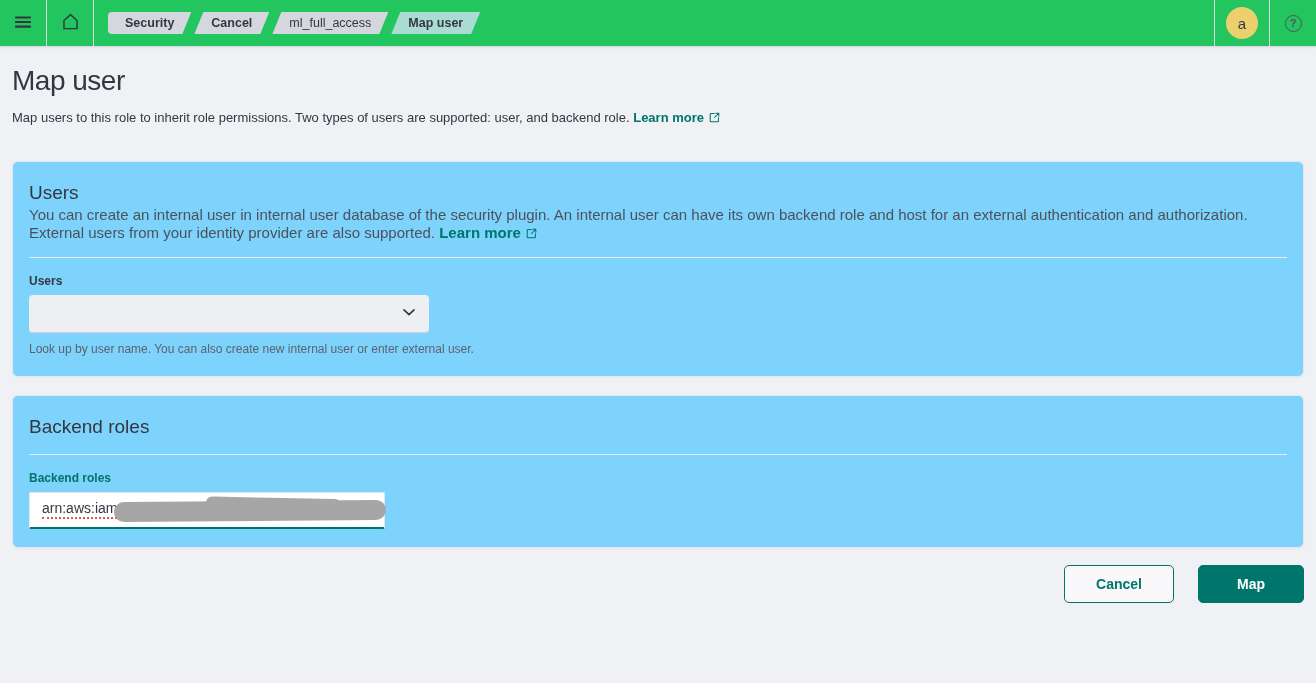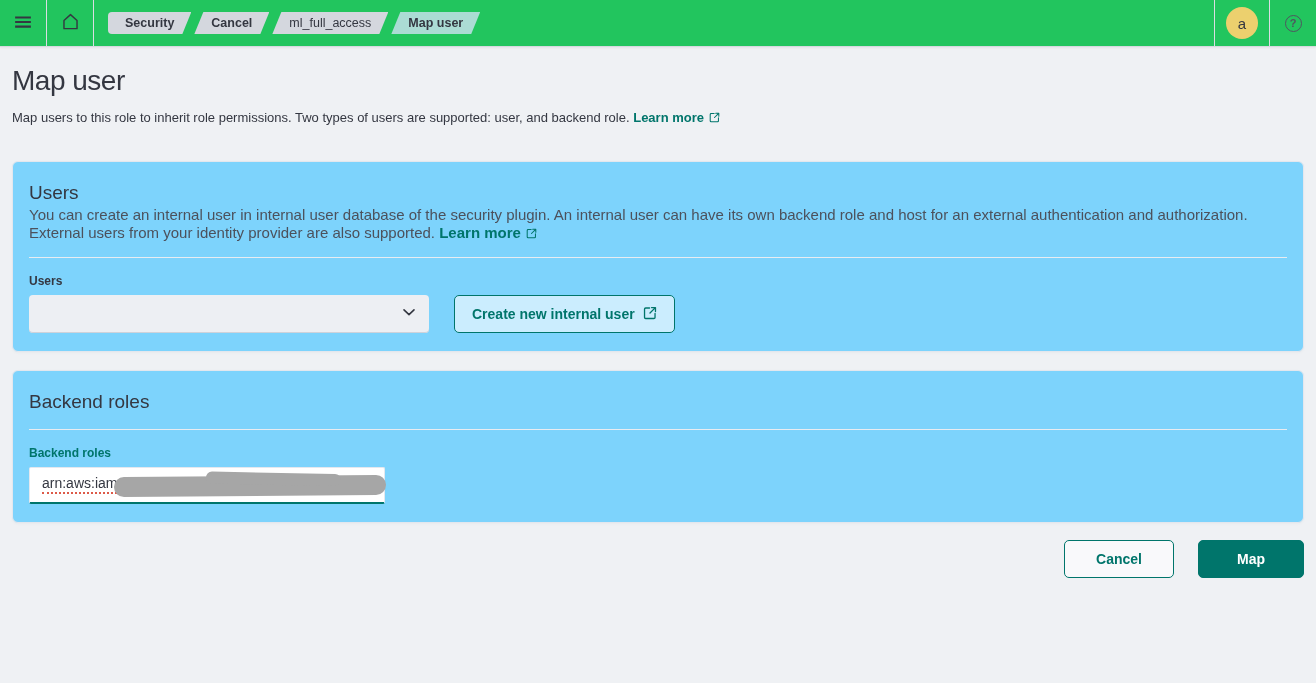--- a/index.html
+++ b/index.html
@@ -205,28 +205,22 @@
     <label class="field-label">Users</label>
     <div class="form-row">
       <div class="combobox">
         <span></span>
         <span>
           <svg width="16" height="16" viewBox="0 0 16 16" fill="none" stroke="#343741" stroke-width="1.6" stroke-linecap="round" stroke-linejoin="round">
               <path d="M3 5.8 8 10.6 13 5.8"></path>
             </svg>
         </span>
       </div>
-      <button class="btn btn-outline-primary">
-        <span>Create new internal user</span>
-        <span><svg width="14" height="14" viewBox="0 0 16 16" fill="#00756b">
-              <path d="M13 8.5a.75.75 0 0 1 1.5 0V13a2 2 0 0 1-2 2H3a2 2 0 0 1-2-2V3.5a2 2 0 0 1 2-2h4.5a.75.75 0 0 1 0 1.5H3.2a.7.7 0 0 0-.7.7v9.1c0 .39.31.7.7.7h9.1a.7.7 0 0 0 .7-.7V8.5z"></path>
-              <path d="M9.75 1h4.5a.75.75 0 0 1 .75.75v4.5a.75.75 0 0 1-1.5 0V3.56L8.53 8.53a.75.75 0 1 1-1.06-1.06l4.97-4.97H9.75a.75.75 0 0 1 0-1.5z"></path>
-            </svg></span>
-      </button>
     </div>
+    <p class="help-text">Look up by user name. You can also create new internal user or enter external user.</p>
   </section>
 
   <section class="panel">
     <h2 class="panel-title">Backend roles</h2>
     <hr class="divider">
     <label class="field-label focused">Backend roles</label>
     <div class="form-row">
       <div class="text-input">
         <span class="arn-text">arn:aws:iam</span>
         <span class="redact-blob"></span>

